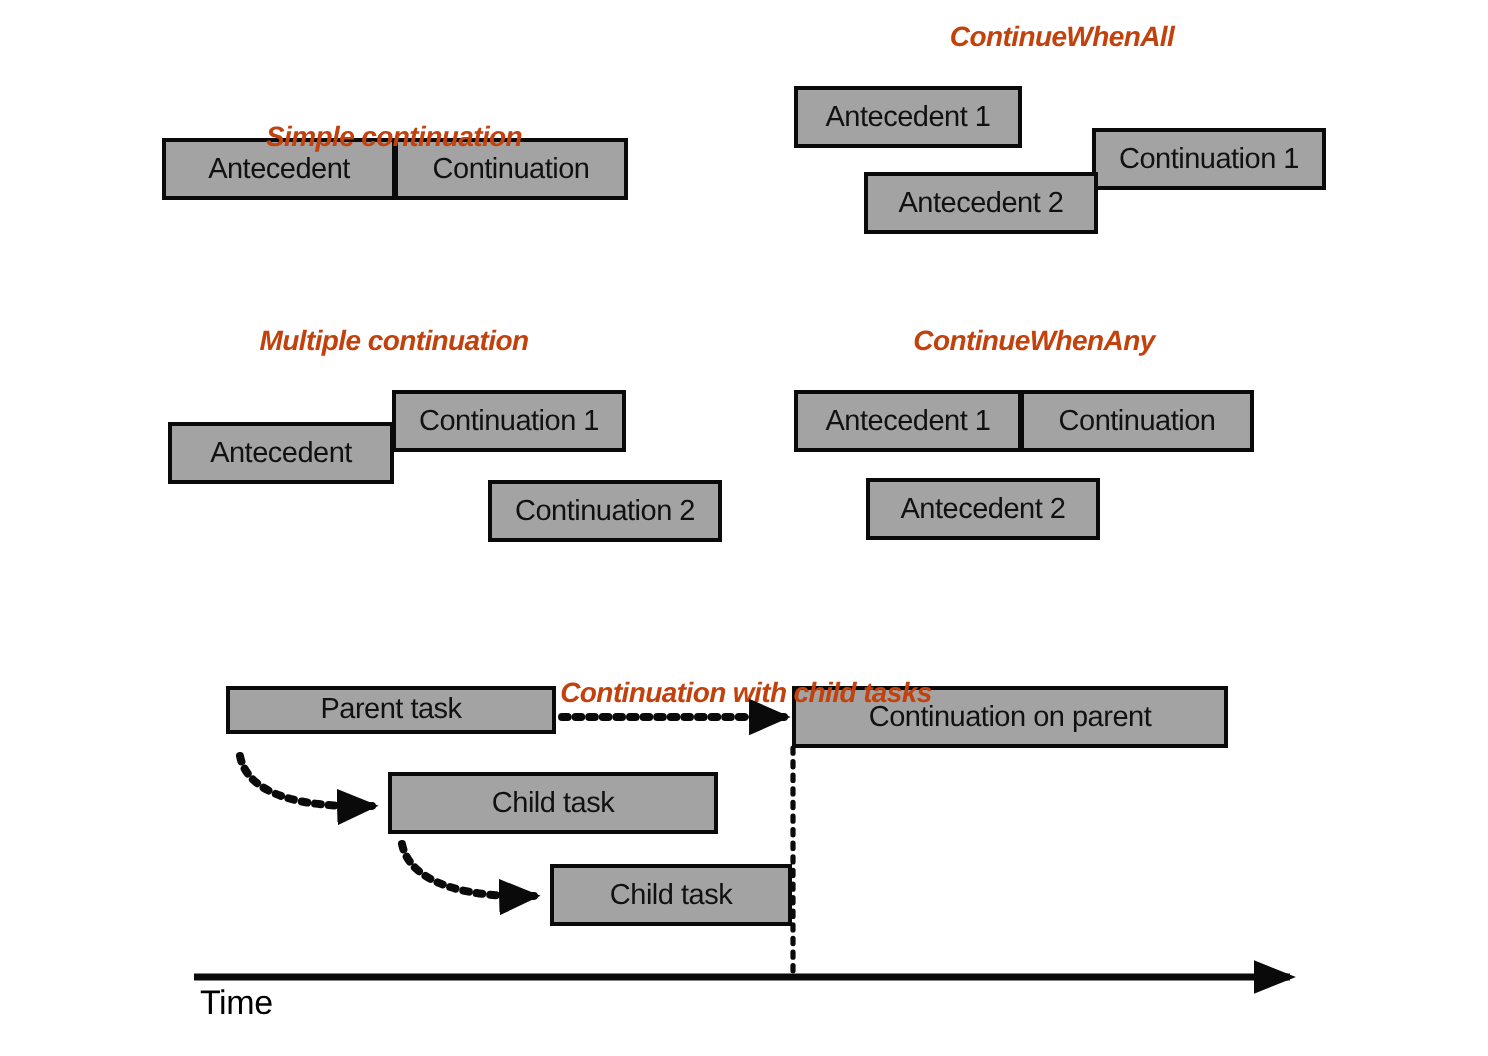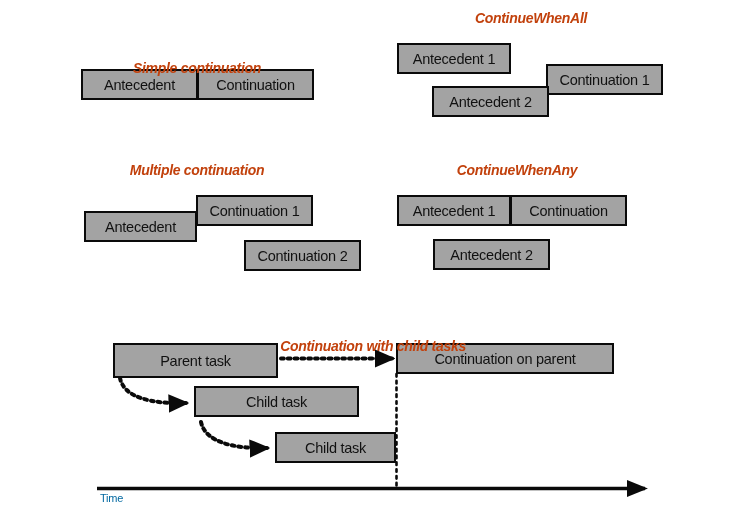--- a/index.html
+++ b/index.html
@@ -44,22 +44,22 @@
     font-family: "Liberation Sans", sans-serif;
     font-size: 14.5px;
     color: #111111;
     white-space: nowrap;
     letter-spacing: -0.25px;
     overflow: hidden;
   }
   .axis-label {
     position: absolute;
     font-family: "Liberation Sans", sans-serif;
-    font-size: 11px;
-    color: #0369a1;
+    font-size: 17px;
+    color: #000000;
     letter-spacing: -0.2px;
   }
   svg.overlay {
     position: absolute;
     left: 0; top: 0;
     width: 744px;
     height: 528px;
     pointer-events: none;
   }
   svg.under {
@@ -107,21 +107,21 @@
   <div class="panel-title" style="left:517px; top:162px;">ContinueWhenAny</div>
 
   <div class="task-box" style="left:397px; top:195px; width:114px; height:31px;">Antecedent 1</div>
 
   <div class="task-box" style="left:510px; top:195px; width:117px; height:31px;">Continuation</div>
 
   <div class="task-box" style="left:433px; top:239px; width:117px; height:31px;">Antecedent 2</div>
 
   <div class="panel-title" style="left:373px; top:309px;margin-top:29px;">Continuation with child tasks</div>
 
-  <div class="task-box" style="left:113px; top:343px; width:165px; height:35px;">Parent task</div>
+  <div class="task-box" style="left:113px; top:343px; width:165px; height:24px;">Parent task</div>
 
   <div class="task-box" style="left:396px; top:343px; width:218px; height:31px;">Continuation on parent</div>
 
   <div class="task-box" style="left:194px; top:386px; width:165px; height:31px;">Child task</div>
 
   <div class="task-box" style="left:275px; top:432px; width:121px; height:31px;">Child task</div>
 
   <svg class="overlay over" viewBox="0 0 744 528" xmlns="http://www.w3.org/2000/svg">
     <defs>
       <marker id="arrowSolid" viewBox="0 0 10 10" refX="8.4" refY="5" markerWidth="5.2" markerHeight="5.2" orient="auto-start-reverse">

